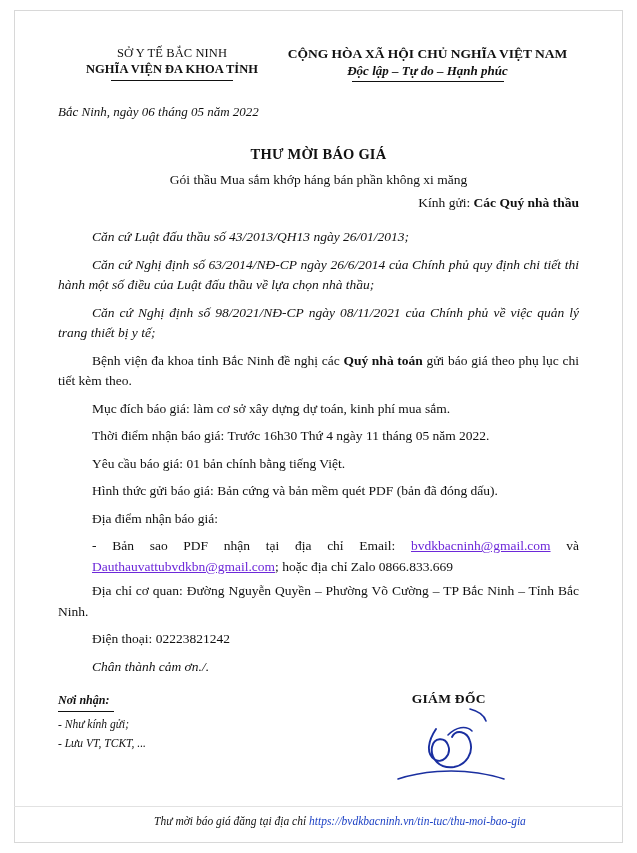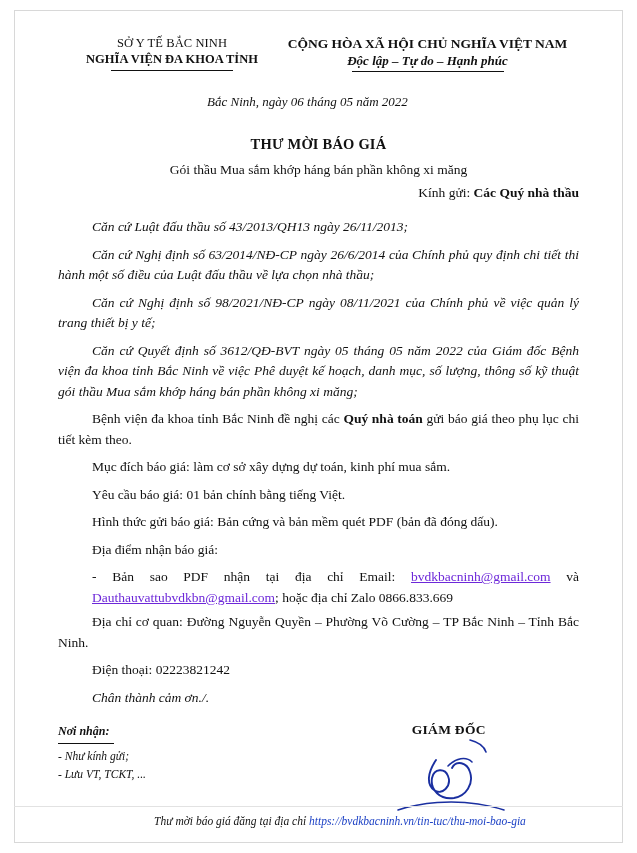--- a/index.html
+++ b/index.html
@@ -32,21 +32,21 @@
   .content {
     position: relative;
     padding: 28px 58px 0 58px;
   }
 
   
   .header {
     display: flex;
     justify-content: flex-start;
     align-items: flex-start;
-    margin-top: 8px;
+    margin-top: 18px;
   }
   .org-block {
     width: 212px;
     text-align: center;
     padding-left: 16px;
   }
   .org-line1 {
     font-size: 12.5px;
     letter-spacing: .1px;
   }
@@ -77,21 +77,21 @@
     margin-top: 1px;
   }
   .nation-rule {
     width: 152px;
     height: 1px;
     background: #111;
     margin: 2px auto 0 auto;
   }
 
   .place-date {
-    text-align: center;
+    text-align: left;
     font-style: italic;
     font-size: 13px;
     margin-top: 22px;
     padding-right: 22px;
   }
 
   
   .doc-title {
     text-align: center;
     font-size: 14.5px;
@@ -216,30 +216,30 @@
     <div class="place-date">Bắc Ninh, ngày 06 tháng 05 năm 2022</div>
 
     <div class="doc-title">THƯ MỜI BÁO GIÁ</div>
     <div class="doc-subtitle">Gói thầu Mua sắm khớp háng bán phần không xi măng</div>
     <div class="addressee">
       <span>Kính gửi: </span><b>Các Quý nhà thầu</b>
     </div>
 
     <div class="body">
 
-      <div class="para italic">Căn cứ Luật đấu thầu số 43/2013/QH13 ngày 26/11/2013;</div>
+      <div class="para italic">Căn cứ Luật đấu thầu số 43/2013/QH13 ngày 26/01/2013;</div>
       <div class="para italic">Căn cứ Nghị định số 63/2014/NĐ-CP ngày 26/6/2014 của Chính phủ quy định chi tiết thi hành một số điều của Luật đấu thầu về lựa chọn nhà thầu;</div>
       <div class="para italic">Căn cứ Nghị định số 98/2021/NĐ-CP ngày 08/11/2021 của Chính phủ về việc quản lý trang thiết bị y tế;</div>
-      <div class="para italic">Căn cứ Quyết định số 3612/QĐ-BVT ngày 05 tháng 05 năm 2022 của Giám đốc Bệnh viện đa khoa tỉnh Bắc Ninh về việc Phê duyệt kế hoạch, danh mục, số lượng, thông số kỹ thuật gói thầu Mua sắm khớp háng bán phần không xi măng;</div>
 
       <div class="para">
         <span>Bệnh viện đa khoa tỉnh Bắc Ninh đề nghị các </span><b>Quý nhà toán</b><span> gửi báo giá theo phụ lục chi tiết kèm theo.</span>
       </div>
 
       <div class="para">Mục đích báo giá: làm cơ sở xây dựng dự toán, kinh phí mua sắm.</div>
+      <div class="para">Thời điểm nhận báo giá: Trước 16h30 Thứ 4 ngày 11 tháng 05 năm 2022.</div>
       <div class="para">Yêu cầu báo giá: 01 bản chính bằng tiếng Việt.</div>
       <div class="para">Hình thức gửi báo giá: Bản cứng và bản mềm quét PDF (bản đã đóng dấu).</div>
       <div class="para">Địa điểm nhận báo giá:</div>
 
       <div class="para sub">
         <span>- Bản sao PDF nhận tại địa chỉ Email: </span><span class="link">bvdkbacninh@gmail.com</span><span> và </span><span class="link">Dauthauvattubvdkbn@gmail.com</span><span>; hoặc địa chỉ Zalo 0866.833.669</span>
       </div>
 
       <div class="para">Địa chỉ cơ quan: Đường Nguyễn Quyền – Phường Võ Cường – TP Bắc Ninh – Tỉnh Bắc Ninh.</div>
       <div class="para">Điện thoại: 02223821242</div>

